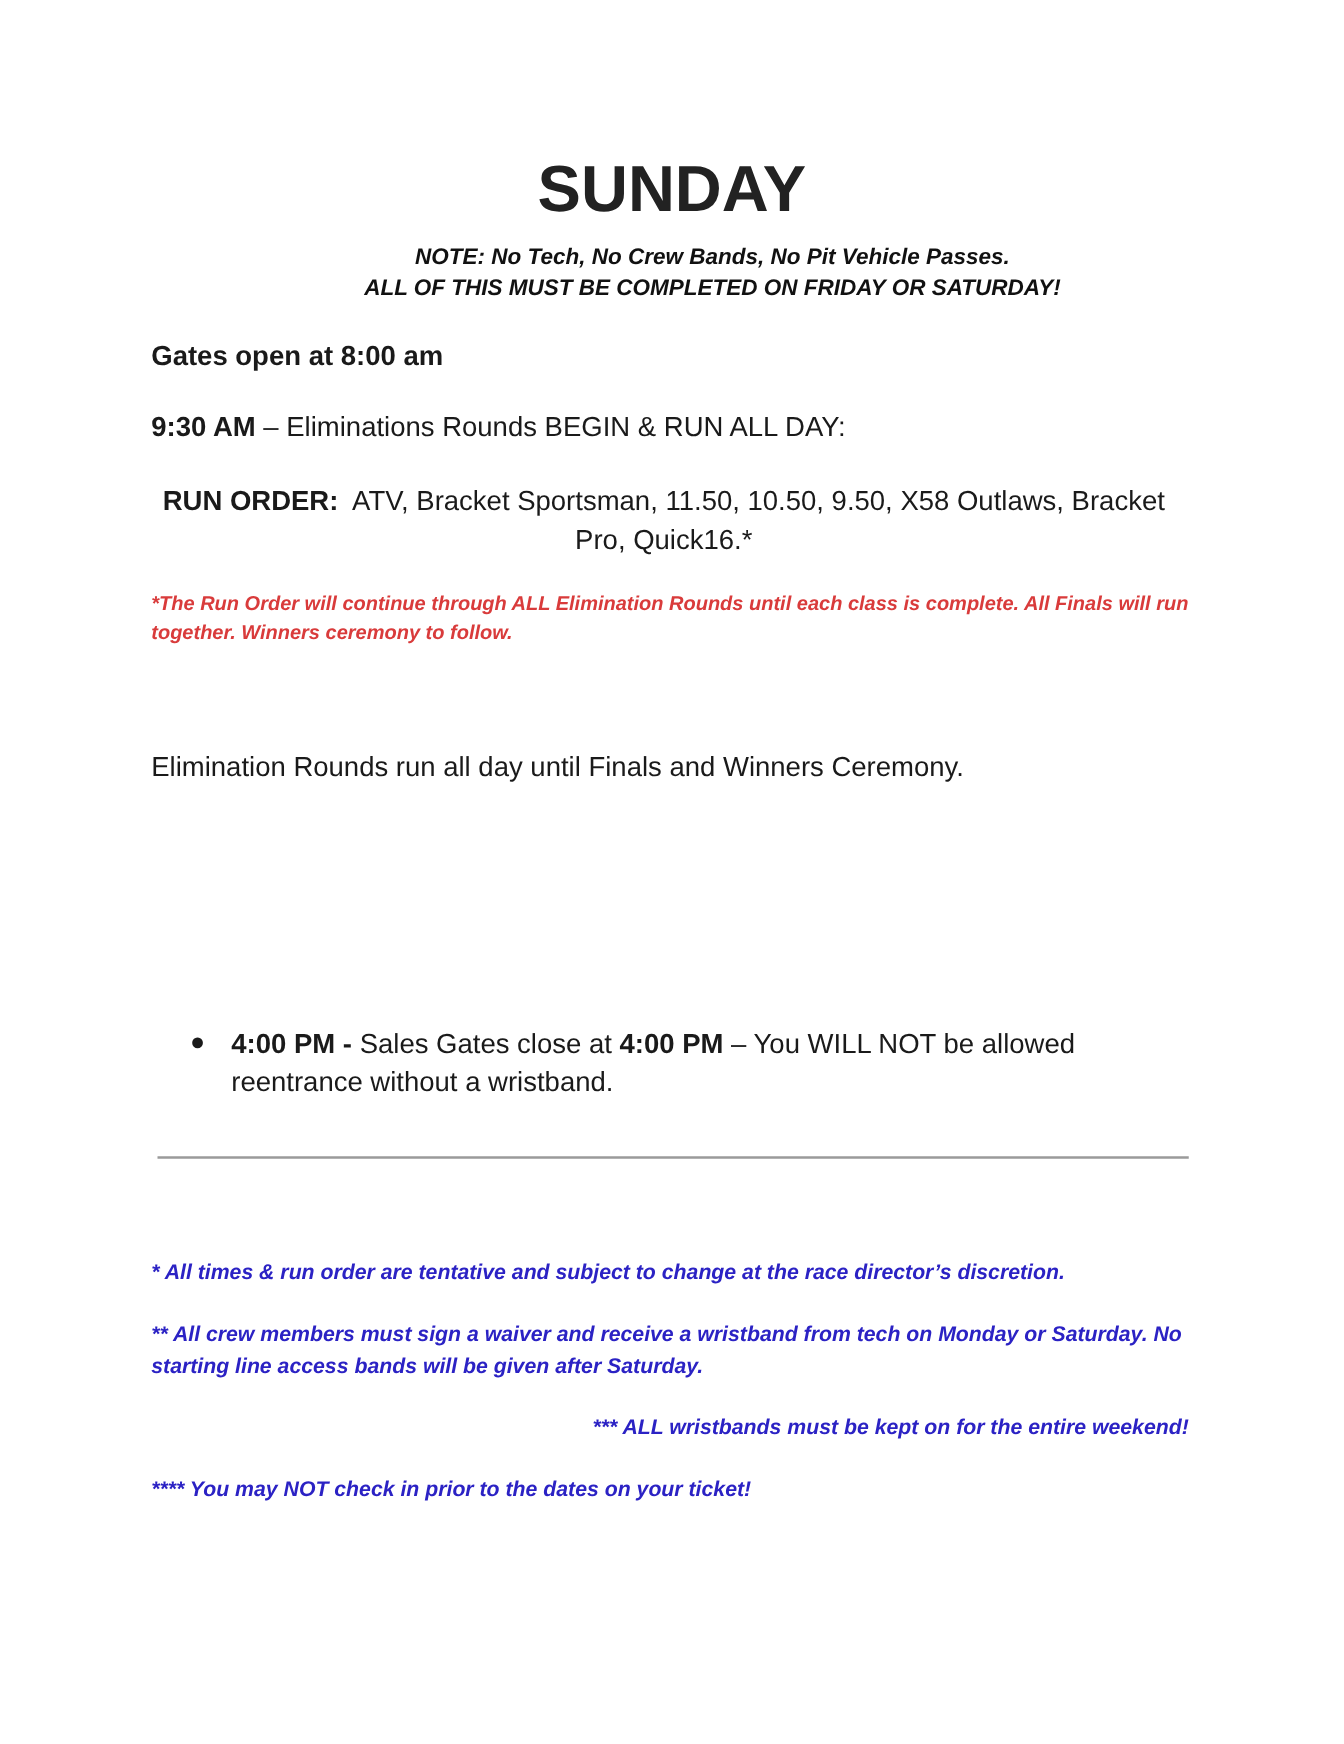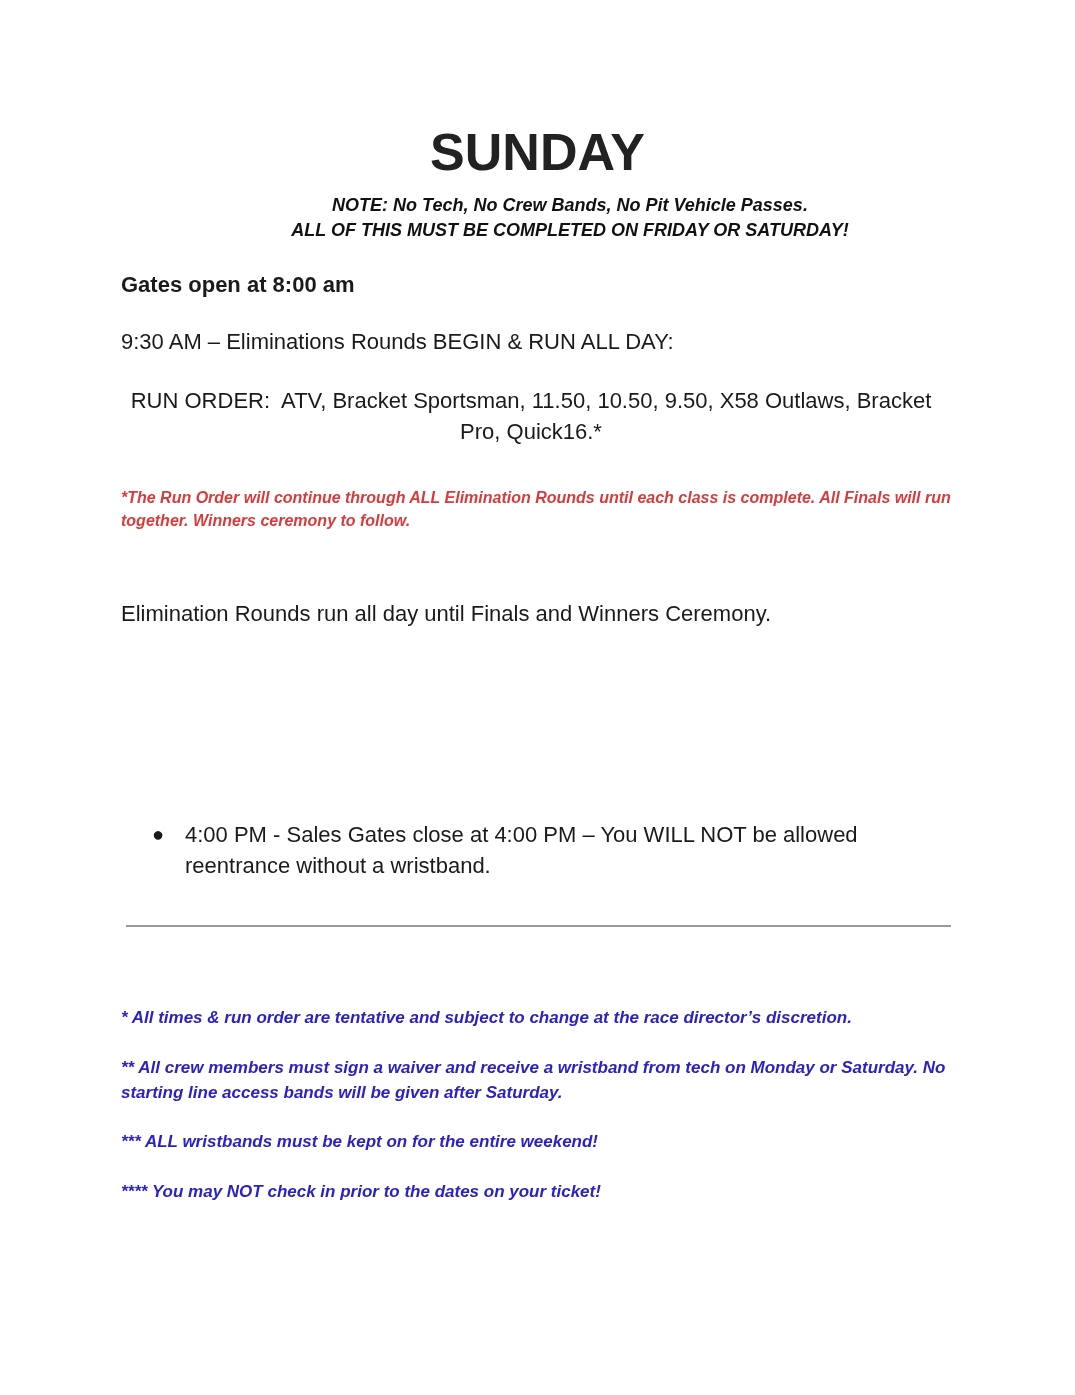--- a/index.html
+++ b/index.html
@@ -6,35 +6,35 @@
     body { width: 1075px; height: 1395px; position: relative; overflow: hidden;
            font-family: "Liberation Sans", sans-serif; color: #1a1a1a; }
     .abs { position: absolute; }
     .title { left: 0; width: 1075px; top: 122px; text-align: center;
              font-size: 52px; font-weight: bold; 
              text-decoration-thickness: 4px; text-underline-offset: 6px; letter-spacing: 0px; color: #222; }
     .note { left: 0; width: 1140px; text-align: center; font-size: 18px; font-weight: bold; font-style: italic; color: #111; }
     .note1 { top: 195px; }
     .note2 { top: 220px; }
     .p { left: 121px; font-size: 22px; color: #1a1a1a; }
-    .b { font-weight: normal; margin-top: 20px; }
+    .b { font-weight: bold; margin-top: 20px; }
     .gates { top: 272px; font-weight: bold; }
     .elim-begin { top: 329px; }
     .run-order { top: 385px; width: 820px; line-height: 31px; text-align: center; }
     .red { left: 121px; top: 472px; width: 830px; font-size: 16px; font-weight: bold; font-style: italic;
-           color: #d93b3b; line-height: 23px; margin-top: 14px; }
+           color: #d93b3b; line-height: 23px; }
     .elim-all { top: 601px; font-weight: normal; }
     .bullet-wrap { left: 152px; top: 819px; width: 800px; font-size: 22px; line-height: 31px; }
     .bullet-dot { position: absolute; left: 0; top: 0; font-size: 20px; }
     .bullet-text { position: absolute; left: 33px; top: 0; width: 760px; }
     .hr { left: 126px; top: 925px; width: 825px; height: 0; border-top: 2px solid #9a9a9a; }
     .blue { left: 121px; font-size: 17px; font-weight: bold; font-style: italic; color: #2b22c4; line-height: 25px; width: 830px; margin-top: 43px; }
     .fn1 { top: 962px; }
     .fn2 { top: 1012px; }
-    .fn3 { top: 1086px; }
+    .fn3 { top: 1086px; text-align: right; }
     .fn4 { top: 1136px; }
   </style>
 </head>
 <body>
 
 <div class="abs title">SUNDAY</div>
 <div class="abs note note1">NOTE: No Tech, No Crew Bands, No Pit Vehicle Passes.</div>
 <div class="abs note note2">ALL OF THIS MUST BE COMPLETED ON FRIDAY OR SATURDAY!</div>
 
 <div class="abs p gates">Gates open at 8:00 am</div>

